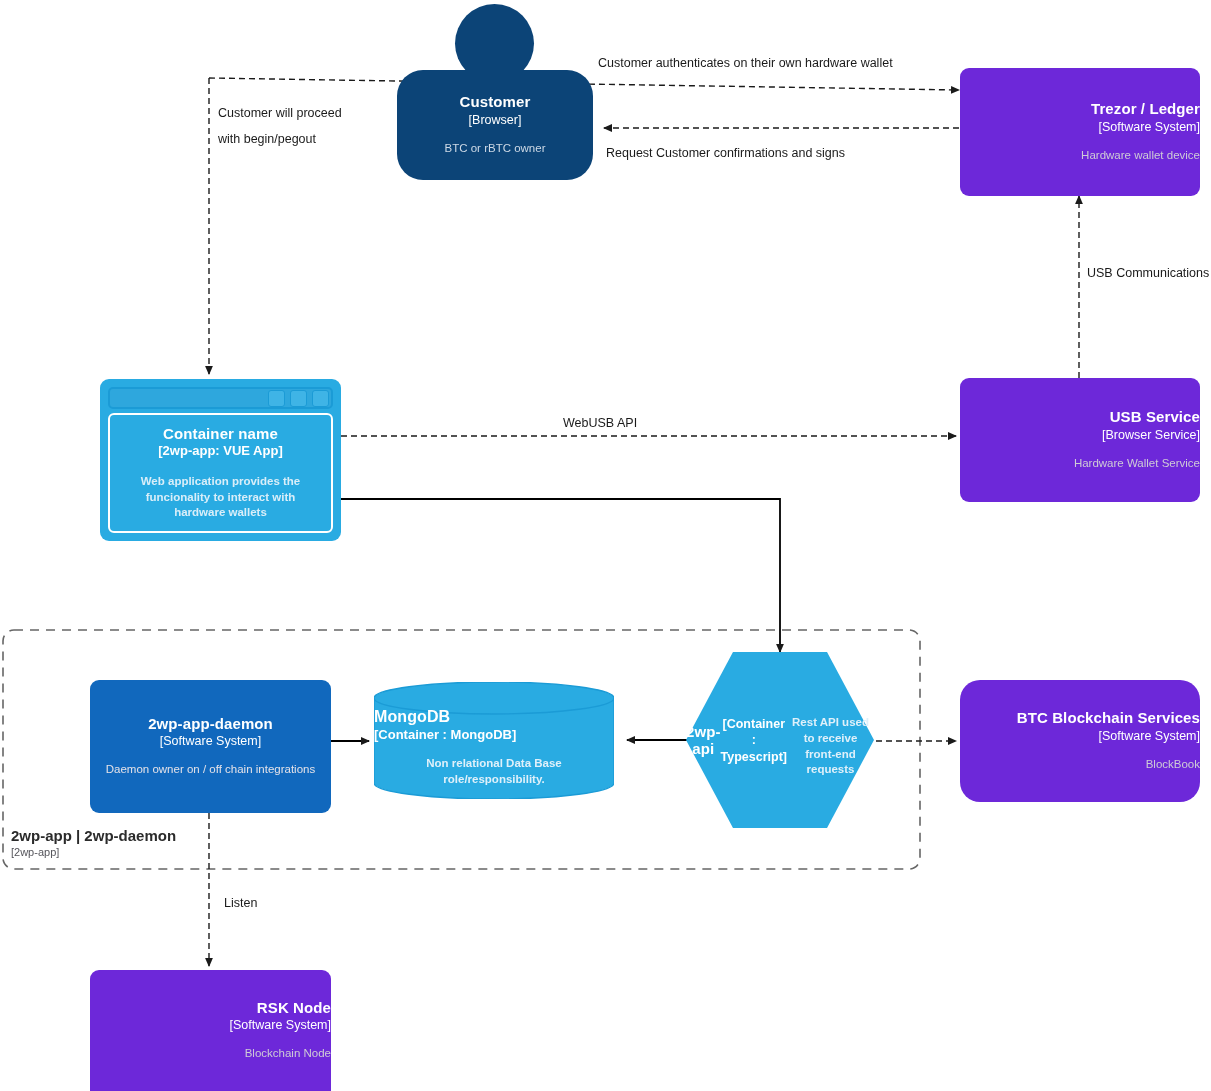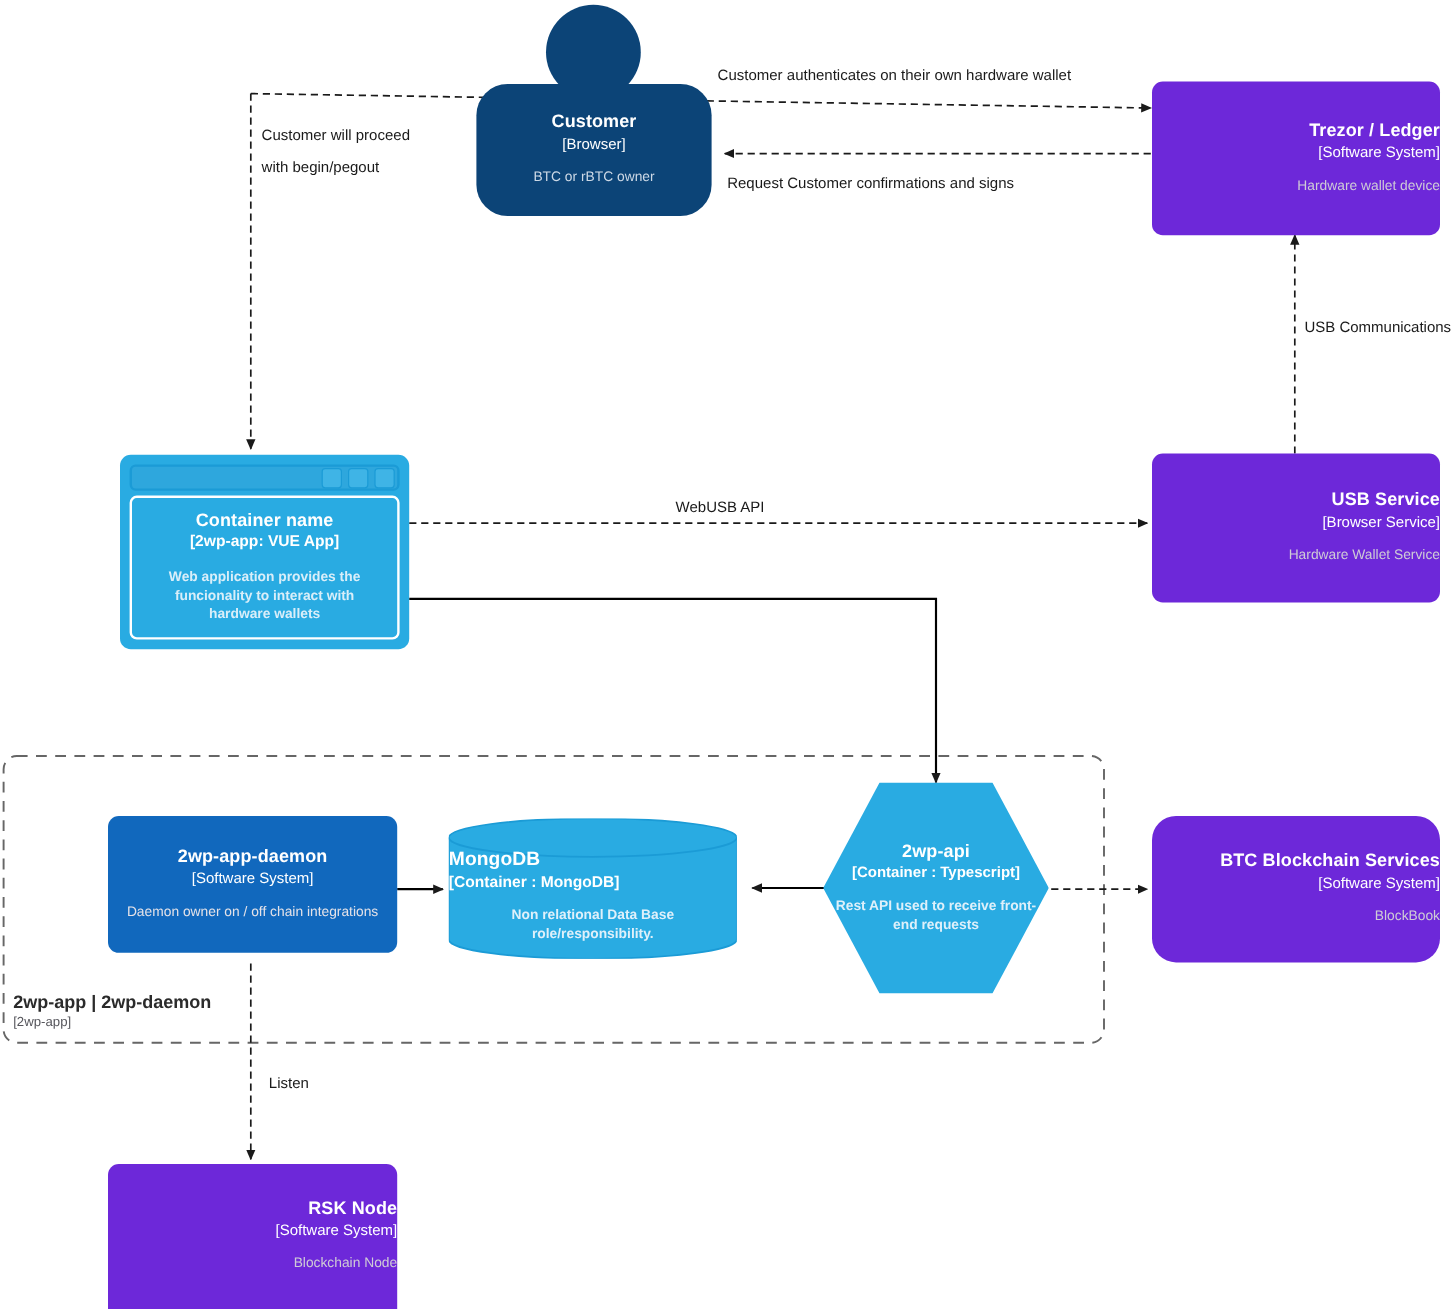--- a/index.html
+++ b/index.html
@@ -128,21 +128,21 @@
       <i></i>
       <i></i>
     </div>
     <div class="pane">
       <div class="nm">Container name</div>
       <div class="tp">[2wp-app: VUE App]</div>
       <div class="ds">Web application provides the funcionality to interact with hardware wallets</div>
     </div>
   </div>
 
-  <div class="node" style="left:90px;top:680px;width:241px;height:114px;background:#1168bd;border-radius:9px;align-items:center;">
+  <div class="node" style="left:90px;top:680px;width:241px;height:133px;background:#1168bd;border-radius:9px;align-items:center;">
     <div class="nm">2wp-app-daemon</div>
     <div class="tp">[Software System]</div>
     <div class="ds">Daemon owner on / off chain integrations</div>
   </div>
 
   <div class="node db" style="left:374px;top:682px;width:240px;height:117px;">
     <svg class="inner" viewBox="0 0 240 117" preserveAspectRatio="none">
       <path d="M0,16 L0,101 A120,16 0 0 0 240,101 L240,16 Z" fill="#29abe2"></path>
       <ellipse cx="120" cy="16" rx="120" ry="16" fill="#29abe2" stroke="#1b9bd6" stroke-width="1.4"></ellipse>
       <path d="M0,16 L0,101 A120,16 0 0 0 240,101 L240,16" fill="none" stroke="#1b9bd6" stroke-width="1.4"></path>
@@ -151,21 +151,21 @@
       <div class="nm" style="font-size:16px;">MongoDB</div>
       <div class="tp" style="font-weight:bold;font-size:13px;">[Container : MongoDB]</div>
       <div class="ds" style="font-weight:bold;color:#dff0fa;margin-top:12px;">Non relational Data Base role/responsibility.</div>
     </div>
   </div>
 
   <div class="node hex" style="left:686px;top:652px;width:188px;height:176px;">
     <svg class="inner" style="position:absolute;left:0;top:0;width:188px;height:176px;" viewBox="0 0 188 176" preserveAspectRatio="none">
       <polygon points="47,0 141,0 188,88 141,176 47,176 0,88" fill="#29abe2"></polygon>
     </svg>
-    <div style="position:relative;z-index:1;display:flex;flex-direction:column;align-items:center;justify-content:center;width:100%;">
+    <div style="position:relative;z-index:1;display:flex;flex-direction:row;align-items:center;justify-content:center;width:100%;">
       <div class="nm">2wp-api</div>
       <div class="tp" style="font-weight:bold;">[Container : Typescript]</div>
       <div class="ds" style="font-weight:bold;width:188px;padding:0 2px;box-sizing:border-box;">Rest API used to receive front-end requests</div>
     </div>
   </div>
 
   <div class="node sys" style="left:960px;top:680px;width:240px;height:122px;border-radius:20px;">
     <div class="nm">BTC Blockchain Services</div>
     <div class="tp">[Software System]</div>
     <div class="ds">BlockBook</div>

